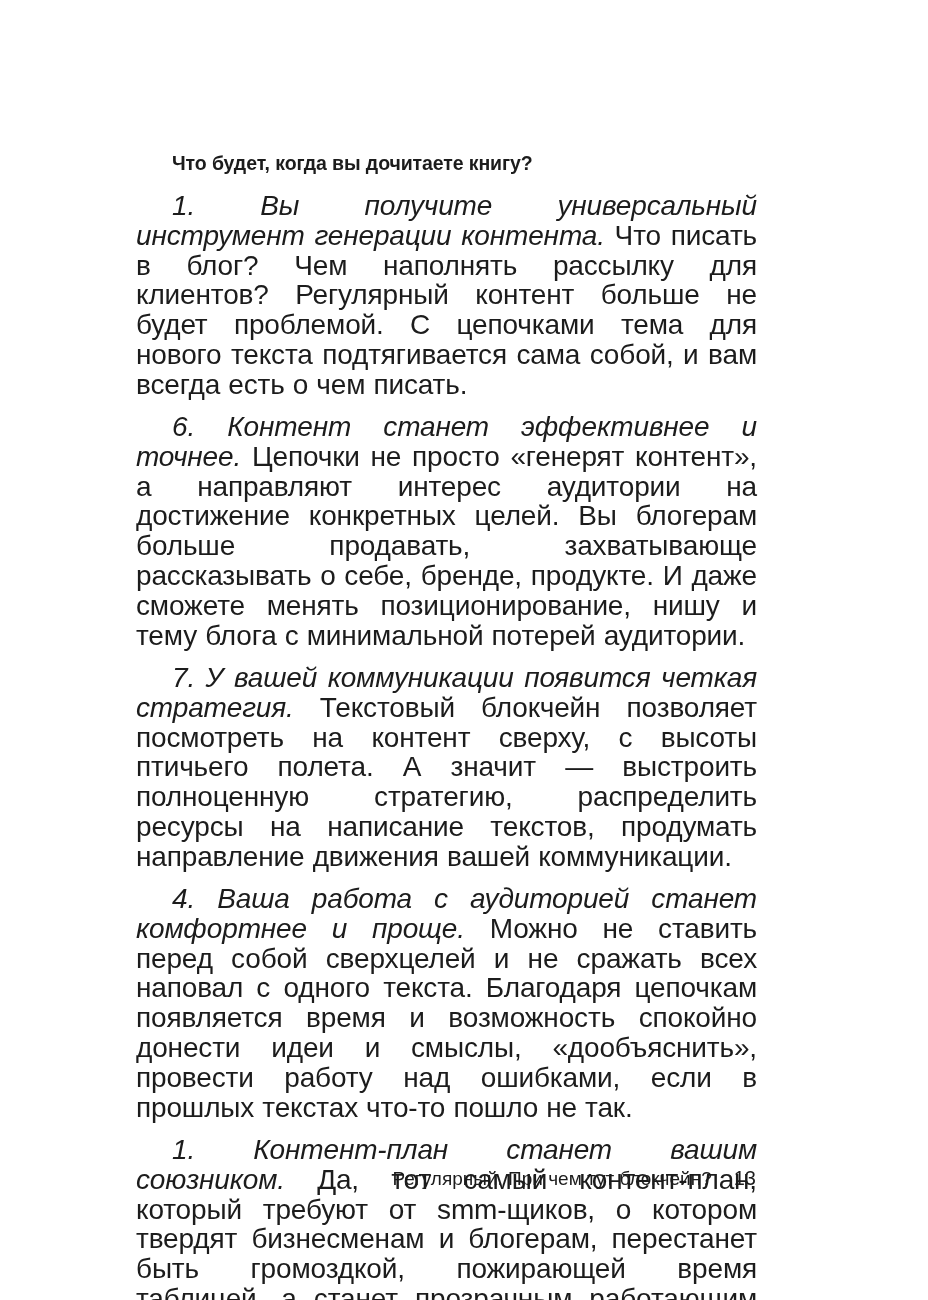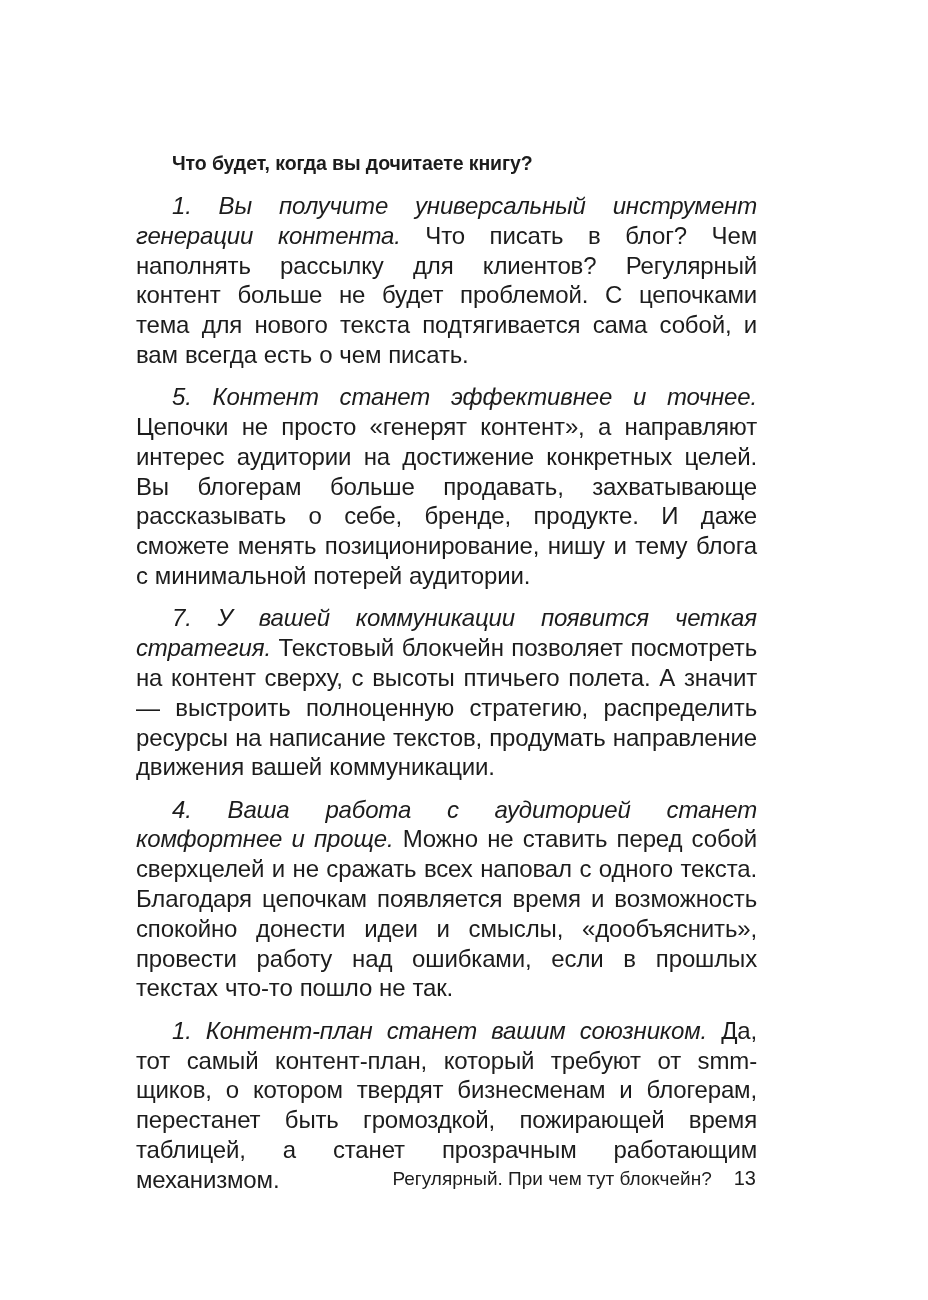--- a/index.html
+++ b/index.html
@@ -1,34 +1,34 @@
 <!DOCTYPE html>
 <html><head>
 <meta charset="utf-8">
 <style>
   html, body { margin:0; padding:0; background:#ffffff; }
   body { width:928px; height:1300px; position:relative; overflow:hidden;
          font-family:"Liberation Sans", "DejaVu Sans", sans-serif; color:#1c1c1c; }
   .page { position:absolute; left:136px; top:148px; width:621px; }
   .heading { font-weight:bold; font-size:19.5px; line-height:30px; margin:0 0 13px 36px; letter-spacing:-0.1px; }
-  .para { font-size:24px; line-height:29.8px; text-align:justify; text-align-last:left;
+  .para { font-size:28px; line-height:29.8px; text-align:justify; text-align-last:left;
           margin:0 0 12.5px 0; text-indent:36px; letter-spacing:-0.15px; word-spacing:0.5px; }
   .para .lead { font-style:italic; }
   .footer { position:absolute; top:1163px; right:172px; font-size:19px; line-height:30px; white-space:nowrap; }
   .footer .num { font-weight:normal; margin-left:22px; font-size:20px; }
 </style>
 </head>
 <body>
 
 <div class="page">
   <div class="heading">Что будет, когда вы дочитаете книгу?</div>
 
   <p class="para"><span class="lead">1. Вы получите универсальный инструмент генерации контента.</span><span> Что писать в блог? Чем наполнять рассылку для клиентов? Регулярный контент больше не будет проблемой. С цепочками тема для нового текста подтягивается сама собой, и вам всегда есть о чем писать.</span></p>
 
-  <p class="para"><span class="lead">5. Контент станет эффективнее и точнее.</span><span> Цепочки не просто «генерят контент», а направляют интерес аудитории на достижение конкретных целей. Вы блогерам больше продавать, захватывающе рассказывать о себе, бренде, продукте. И даже сможете менять позиционирование, нишу и тему блога с минимальной потерей аудитории.</span></p>
+  <p class="para"><span class="lead">6. Контент станет эффективнее и точнее.</span><span> Цепочки не просто «генерят контент», а направляют интерес аудитории на достижение конкретных целей. Вы блогерам больше продавать, захватывающе рассказывать о себе, бренде, продукте. И даже сможете менять позиционирование, нишу и тему блога с минимальной потерей аудитории.</span></p>
 
   <p class="para"><span class="lead">7. У вашей коммуникации появится четкая стратегия.</span><span> Текстовый блокчейн позволяет посмотреть на контент сверху, с высоты птичьего полета. А значит — выстроить полноценную стратегию, распределить ресурсы на написание текстов, продумать направление движения вашей коммуникации.</span></p>
 
   <p class="para"><span class="lead">4. Ваша работа с аудиторией станет комфортнее и проще.</span><span> Можно не ставить перед собой сверхцелей и не сражать всех наповал с одного текста. Благодаря цепочкам появляется время и возможность спокойно донести идеи и смыслы, «дообъяснить», провести работу над ошибками, если в прошлых текстах что-то пошло не так.</span></p>
 
   <p class="para"><span class="lead">1. Контент-план станет вашим союзником.</span><span> Да, тот самый контент-план, который требуют от smm-щиков, о котором твердят бизнесменам и блогерам, перестанет быть громоздкой, пожирающей время таблицей, а станет прозрачным работающим механизмом.</span></p>
 
 </div>
 
 <div class="footer">

